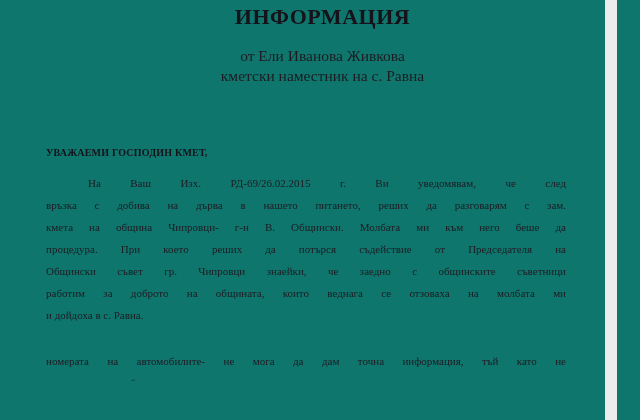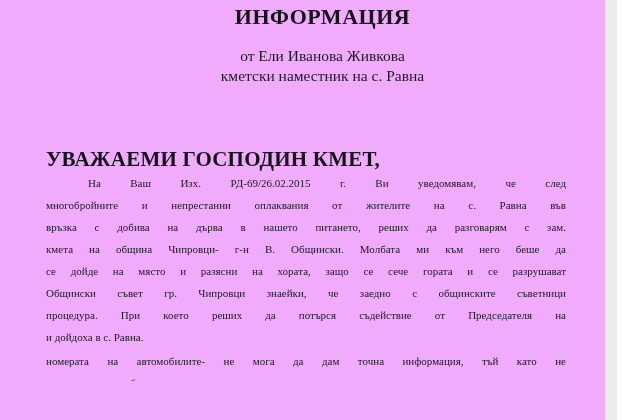--- a/index.html
+++ b/index.html
@@ -1,49 +1,48 @@
 <!DOCTYPE html>
 <html><head>
 <meta charset="utf-8">
 <style>
   html, body { margin:0; padding:0; }
   body { width:640px; height:420px; overflow:hidden; background:#ffffff; position:relative;
          font-family:"Liberation Serif", "DejaVu Serif", serif; color:#1e1b22; }
-  .page { position:absolute; left:0; top:0; width:605px; height:420px; background:#f0abfc; }
+  .page { position:absolute; left:0; top:0; width:605px; height:420px; background:#0f766e;padding-left:35px; }
   .page-edge { position:absolute; left:605px; top:0; width:12px; height:420px; background:#ececef; }
   .title { position:absolute; left:0; width:645px; top:4px; text-align:center; font-weight:bold;
            font-size:22px; letter-spacing:0.5px; color:#151219; }
   .sub { position:absolute; left:0; width:645px; text-align:center; font-size:15.5px; color:#1e1b22; }
   .sub1 { top:47px; } .sub2 { top:67px; }
-  .salutation { position:absolute; left:46px; top:147px; font-weight:bold; font-size:21px; letter-spacing:0.2px; color:#151219; }
+  .salutation { position:absolute; left:46px; top:147px; font-weight:bold; font-size:10px; letter-spacing:0.2px; color:#151219; }
   .body { position:absolute; left:46px; width:520px; font-size:11px; line-height:22px; }
   .line { display:block; height:22px; white-space:nowrap; text-align:justify; text-align-last:justify; }
   .line.last { text-align-last:left;font-family:Liberation Serif, serif; }
   .indent { padding-left:42px; }
   .p1 { top:172px; }
   .p2 { top:350px; }
   .cut { clip-path: inset(0 0 60% 0); }
 </style>
 </head>
 <body>
 
 <div class="page">
   <div class="title">ИНФОРМАЦИЯ</div>
   <div class="sub sub1">от Ели Иванова Живкова</div>
   <div class="sub sub2">кметски наместник на с. Равна</div>
   <div class="salutation">УВАЖАЕМИ ГОСПОДИН КМЕТ,</div>
 
   <div class="body p1">
     <span class="line indent">На   Ваш   Изх.   РД-69/26.02.2015   г.   Ви   уведомявам,   че   след</span>
-    <span class="line">многобройните и непрестанни оплаквания от жителите на с. Равна във</span>
     <span class="line">връзка с добива на дърва в нашето питането, реших да разговарям с зам.</span>
     <span class="line">кмета на община Чипровци- г-н В. Общински. Молбата ми към него беше да</span>
-    <span class="line">се дойде на място и разясни на хората, защо се сече гората и се разрушават</span>
+    <span class="line">процедура. При което реших да потърся съдействие от Председателя на</span>
     <span class="line">Общински съвет гр. Чипровци знаейки, че заедно с общинските съветници</span>
-    <span class="line">процедура. При което реших да потърся съдействие от Председателя на</span>
+    <span class="line">работим за доброто на общината, които веднага се отзоваха на молбата ми</span>
     <span class="line last">и дойдоха в с. Равна.</span>
   </div>
 
   <div class="body p2">
     <span class="line">номерата на автомобилите- не мога да дам точна информация, тъй като не</span>
     <span class="line last cut">знаех, че ще е необходимо</span>
   </div>
 </div>
 <div class="page-edge"></div>
 

